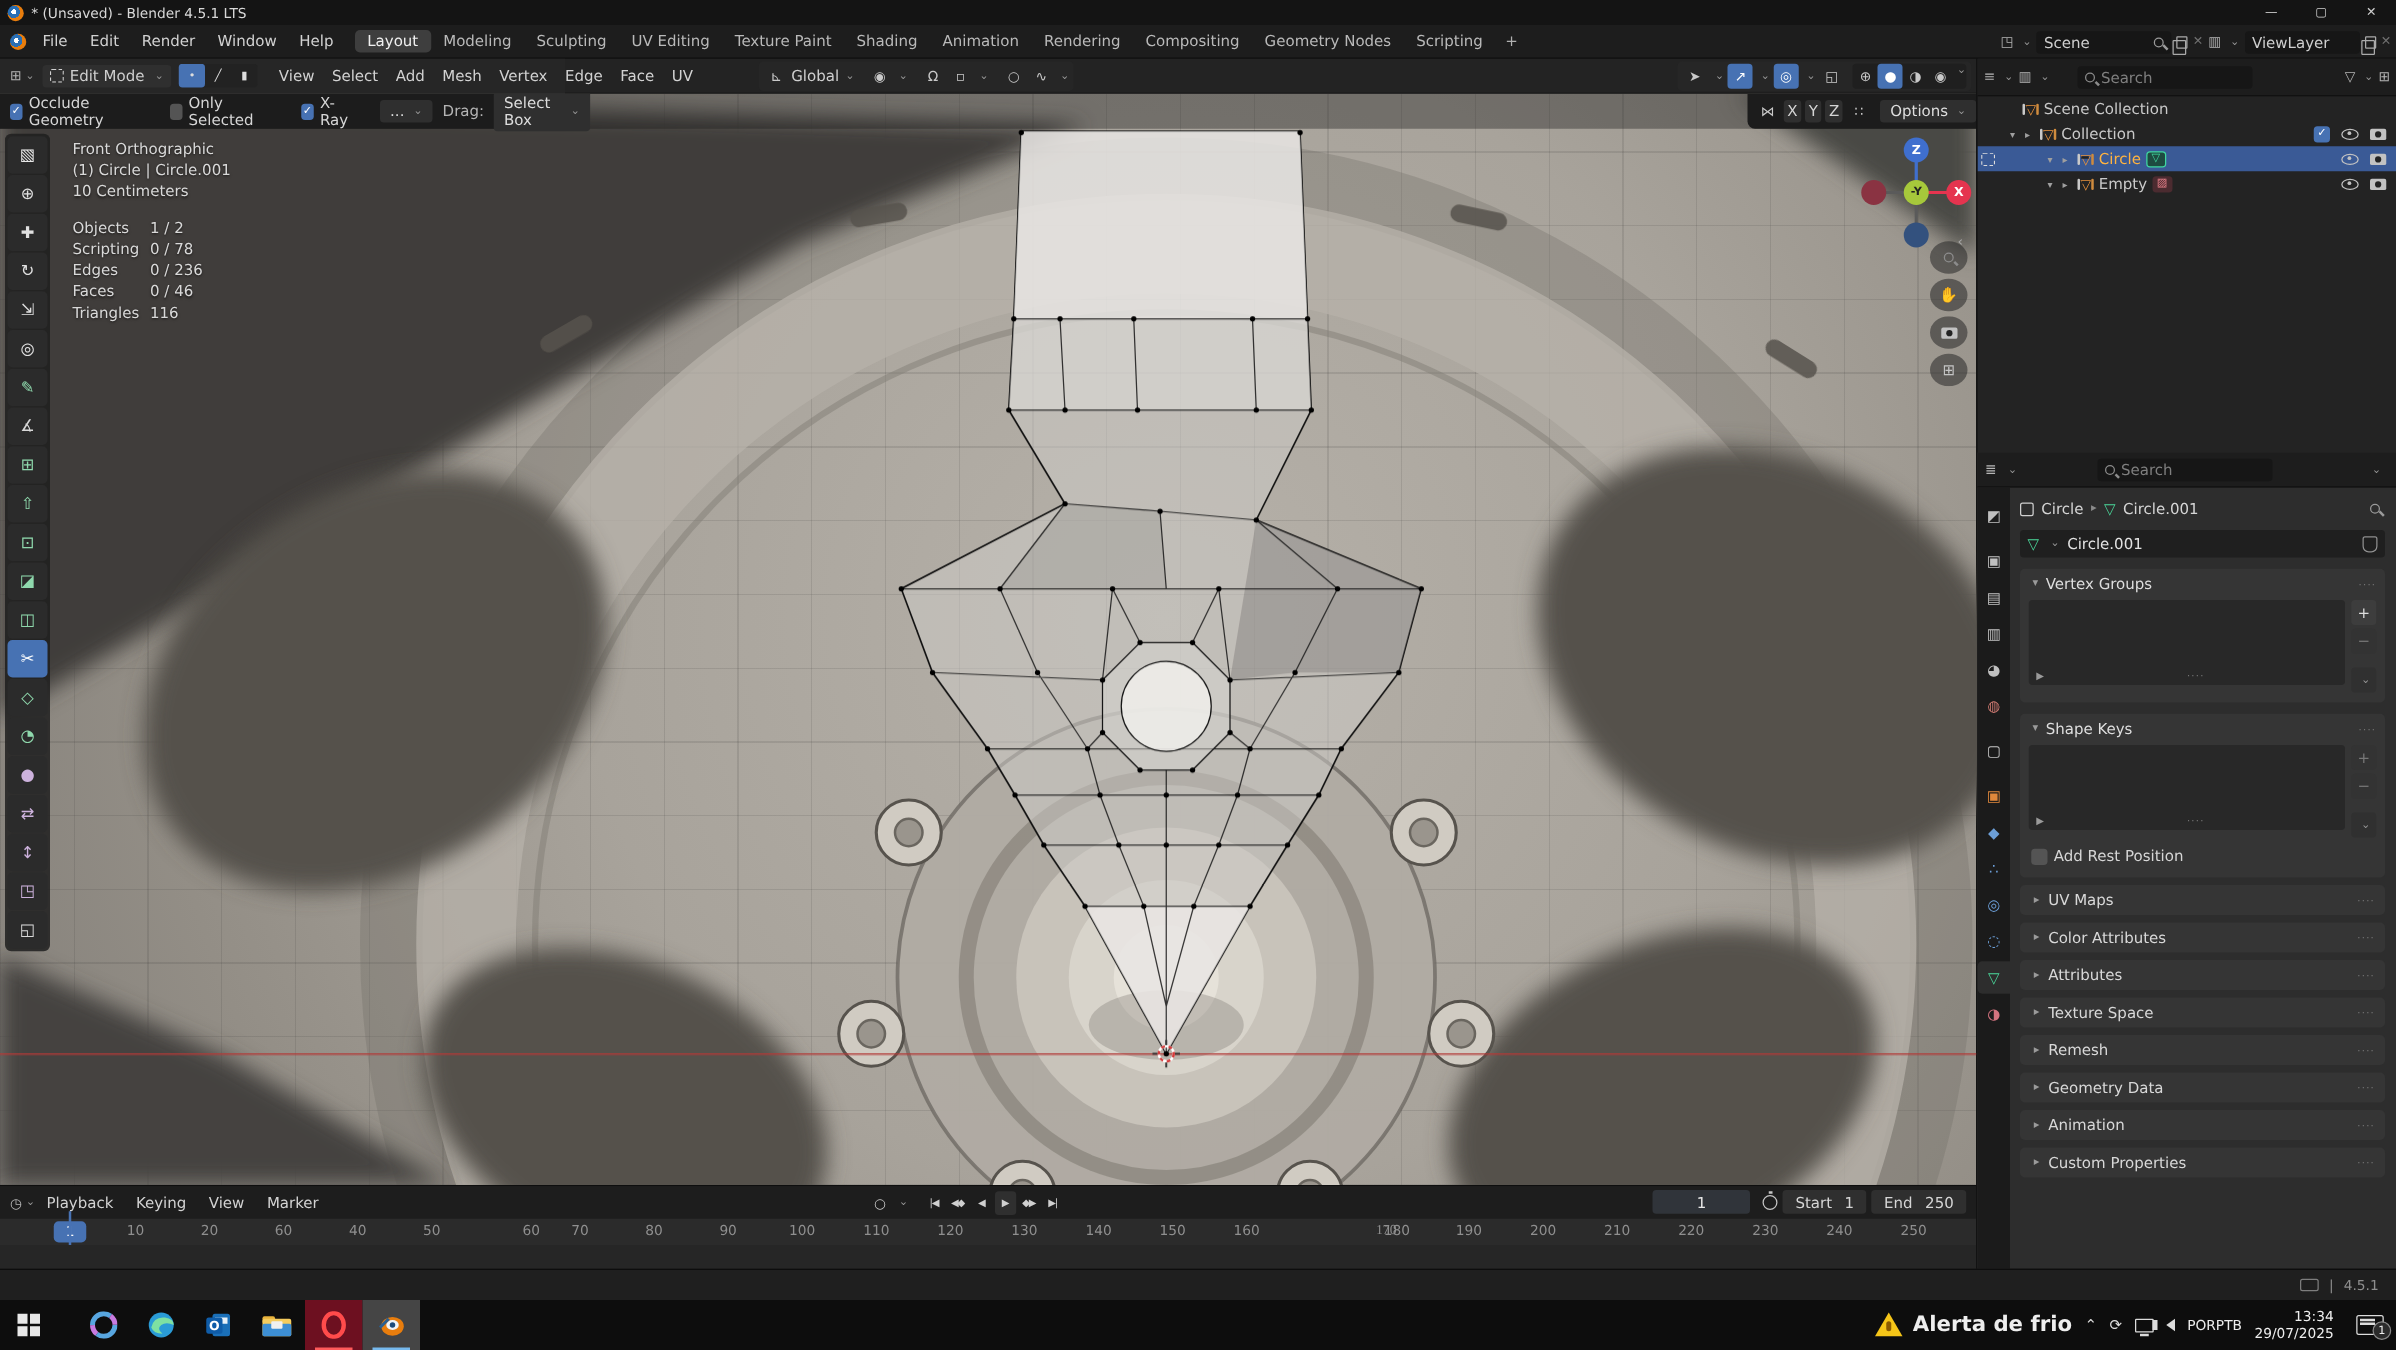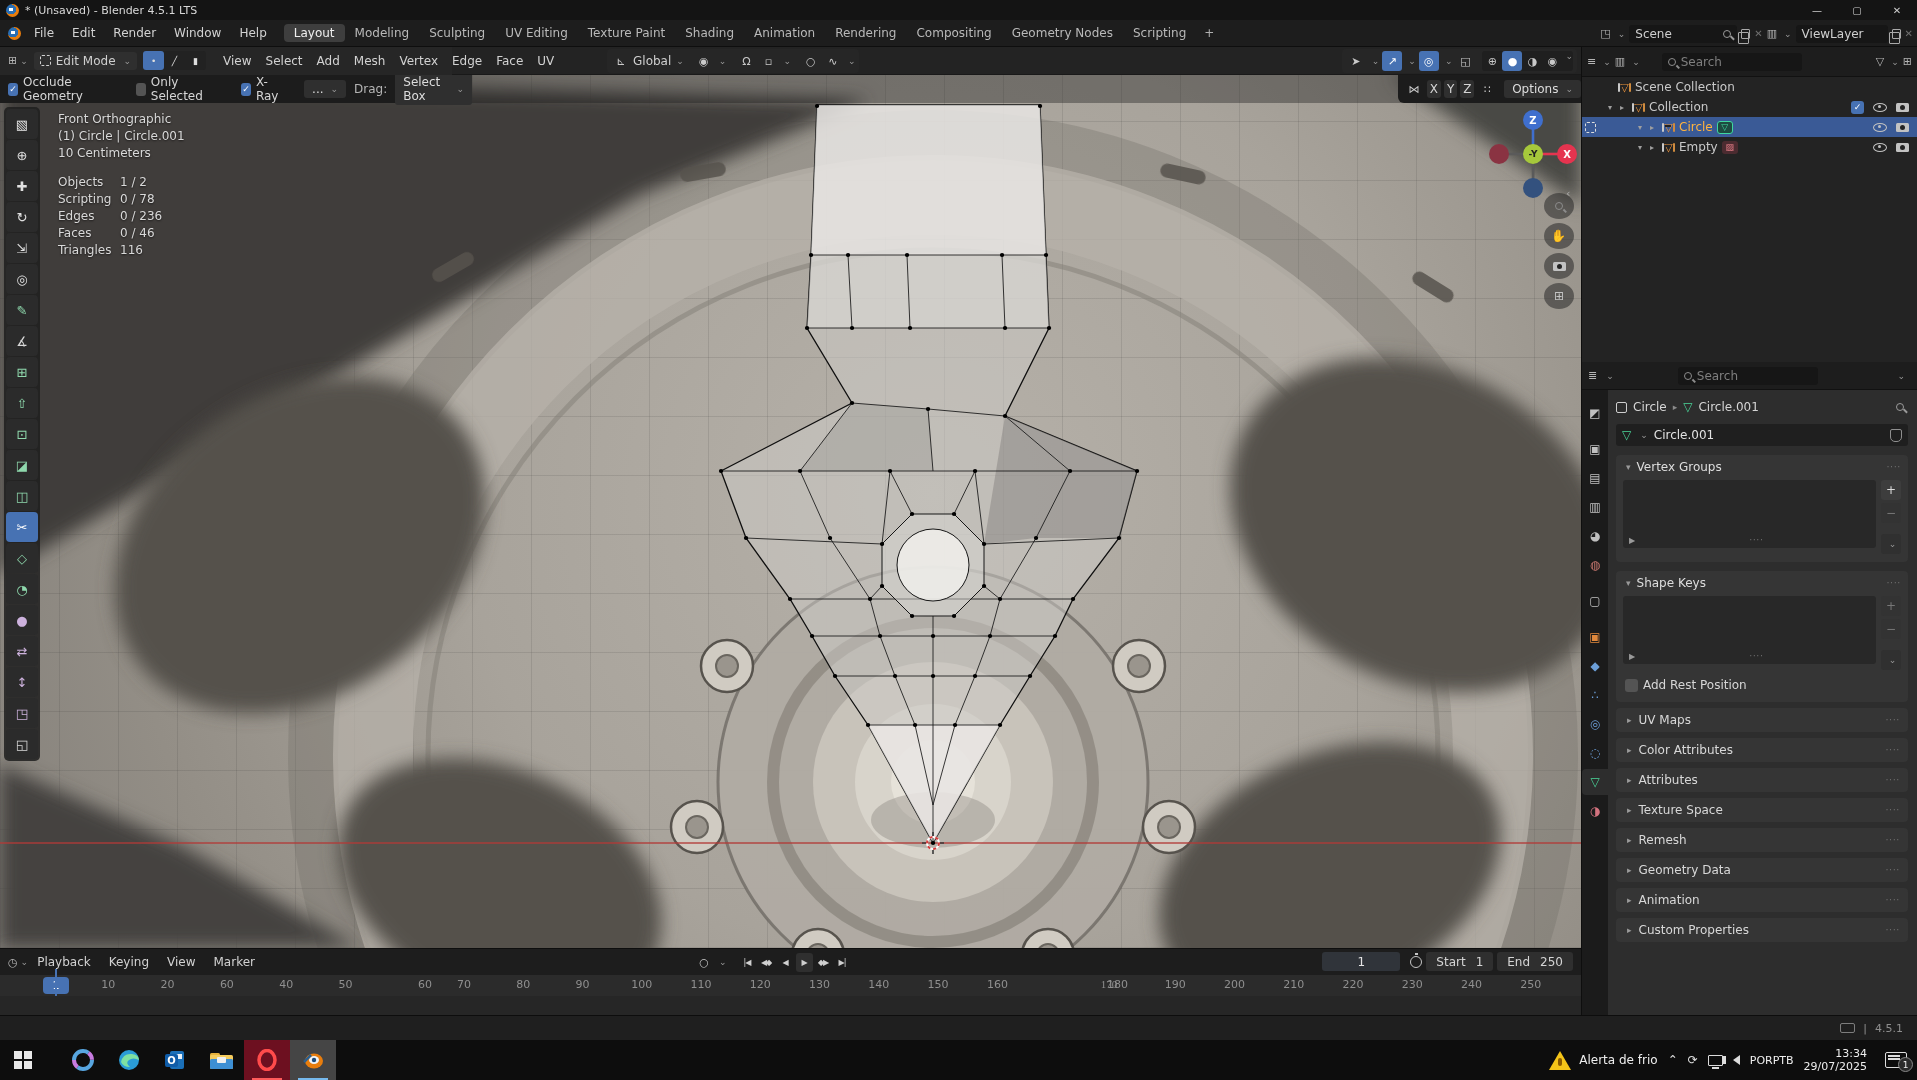--- a/index.html
+++ b/index.html
@@ -158,21 +158,21 @@
   .tb-search .i-mag{border-color:#333;}
   .tb-search .i-mag::after{background:#333;}
   .tiger{position:absolute;right:2px;bottom:0;width:62px;height:38px;}
   .tb-icons{display:flex;height:40px;margin-left:14px;}
   .tb-app{width:46px;height:40px;display:flex;align-items:center;justify-content:center;position:relative;}
   .tb-app[data-open="true"]::after{content:"";position:absolute;left:8px;bottom:0;width:30px;height:2.5px;background:#76b9ed;}
   .tb-app.opera-tile{background:#6d1020;}
   .tb-app.opera-tile::after{background:#ff5b5b;}
   .tb-app.blender-tile{background:#454545;}
   .tb-right{margin-left:auto;display:flex;align-items:center;height:40px;gap:10px;padding-right:10px;}
-  .alert-chip{display:flex;align-items:center;gap:8px;color:#eee;font-size:12px;}
+  .alert-chip{display:flex;gap:8px;color:#eee;font-size:17px;font-weight:bold;}
   .warn-tri{width:0;height:0;border-left:11px solid transparent;border-right:11px solid transparent;border-bottom:19px solid #f5c518;position:relative;}
   .warn-tri::after{content:"";position:absolute;left:-2px;top:7px;width:4px;height:8px;background:#8a5a00;border-radius:2px;}
   .tray-ic{color:#dcdcdc;font-size:12px;}
   .mon-ic{width:15px;height:11px;border:1.5px solid #dcdcdc;border-radius:1px;position:relative;}
   .mon-ic::after{content:"";position:absolute;left:3px;bottom:-4px;width:7px;height:1.5px;background:#dcdcdc;}
   .spk-ic{width:0;height:0;border-top:5px solid transparent;border-bottom:5px solid transparent;border-right:7px solid #dcdcdc;position:relative;}
   .spk-ic::before{content:"";position:absolute;left:-11px;top:-4px;width:4px;height:8px;background:#dcdcdc;}
   .lang-block{display:flex;flex-direction:row;align-items:center;color:#eee;font-size:11px;line-height:13px;}
   .clock-block{display:flex;flex-direction:column;align-items:flex-end;color:#eee;font-size:11px;line-height:13px;}
   .notif{position:relative;width:22px;height:16px;border:1.5px solid #dcdcdc;border-radius:2px;}

